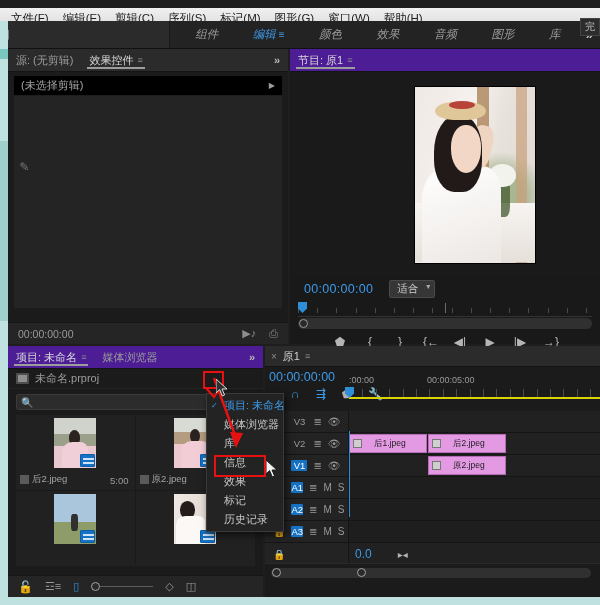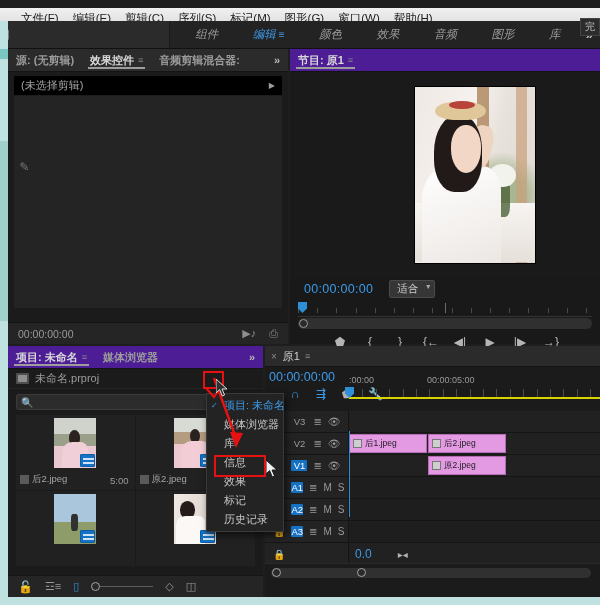--- a/index.html
+++ b/index.html
@@ -10,21 +10,21 @@
     font-size: 11px; color: #b8b8b8;
     position: relative;
   }
   #app { position: absolute; inset: 0; }
 
   
   .menubar {
     position: absolute; left: 0; top: 8px; width: 600px; height: 21px;
     background: linear-gradient(#f0f0f0, #dcdcdc);
     border-bottom: 1px solid #9a9a9a;
-    display: flex; align-items: center; padding-left: 14px;
+    display: flex; align-items: center; padding-left: 4px;
   }
   .menubar .mi {
     color: #202020; font-size: 11.5px; padding: 2px 7px; white-space: nowrap;
   }
 
   
   .wsbar {
     position: absolute; left: 0; top: 21px; width: 600px; height: 28px;
     background: #232323; border-bottom: 1px solid #111;
     display: flex; align-items: center;
@@ -36,21 +36,21 @@
   .ws-tab.active { color: #3c9ae8; }
   .ws-hamb { color:#3c9ae8; font-size:10px; margin-left:3px;}
   .ws-more { color:#bfbfbf; font-size:13px; padding-right:7px; font-weight:bold;}
 
   
   .panel { position: absolute; background: #1c1c1c; }
   .ptabs {
     height: 23px; background: #4c1d95; display: flex; align-items: center;
     border-bottom: 1px solid #141414; overflow: hidden;
   }
-  .ptab { font-size: 11px; color: #9b9b9b; padding: 0 8px; white-space: nowrap; position: relative; height:100%; display:flex; align-items:center;font-weight:bold;}
+  .ptab { font-size: 11px; color: #9b9b9b; padding: 0 8px; white-space: nowrap; position: relative; height:100%; display:flex; align-items:center;}
   .ptab.active { color: #d8d8d8; }
   .ptab.active:after {
     content:''; position:absolute; left:6px; right:6px; bottom:2px; height:2px; background:#9d9d9d;
   }
   .ptab .hb { margin-left:4px; color:#8a8a8a; font-size:9px; }
 
   
   #srcPanel { left: 8px; top: 49px; width: 280px; height: 295px; background:#1b1b1b; }
   #srcPanel .ptabs { background:#2b2b2b; }
   .ec-head {
@@ -197,21 +197,21 @@
   .trk { height: 22px; display:flex; border-bottom:1px solid #151515; }
   .trk-head { width: 84px; display:flex; align-items:center; gap:6px; padding-left:8px; background:#232323; border-right:1px solid #151515;}
   .trk-head .lock { color:#9a9a9a; font-size:10px; }
   .trk-head .nm { font-size:9.5px; color:#9a9a9a; width:16px; text-align:center;}
   .trk-head .nm.sel { background:#1672c4; color:#fff; border-radius:1px; }
   .trk-head .ic { color:#9a9a9a; font-size:10px; }
   .trk-body { flex:1; position:relative; background:#212121; }
   .trk.audio .trk-body { background:#1e1e1e; }
   .clip {
     position:absolute; top:1px; bottom:1px; background:#e39ae3;
-    border:1px solid #b56ab5; display:flex; align-items:center; gap:3px; padding-left:3px; overflow:hidden;
+    border:1px solid #b56ab5; display:flex; align-items:center; gap:12px; padding-left:3px; overflow:hidden;
   }
   .clip .fx { width:9px; height:9px; background:#cfcfcf; border:1px solid #777; }
   .clip .cn { font-size:8.5px; color:#1c1c1c; white-space:nowrap;}
   .master-row { height:22px; display:flex; align-items:center; }
   .master-row .mh { width:84px; display:flex; align-items:center; gap:7px; padding-left:8px; background:#232323; height:100%; border-right:1px solid #151515;}
   .master-row .mh .lock{color:#9a9a9a; font-size:10px;}
   .master-row .mh .nm{font-size:10px;color:#a8a8a8;margin-top:32px;}
   .master-row .mb { flex:1; height:100%; background:#212121; display:flex; align-items:center; gap:26px; padding-left:6px;}
   .master-row .mb .val{color:#3c9ae8; font-size:12px;}
   .master-row .mb .ic{color:#b0b0b0; font-size:10px;}
@@ -279,21 +279,20 @@
     <div class="ws-more">»</div>
   </div>
 
   <div class="panel" id="srcPanel">
     <div class="ptabs">
       <div class="ptab">源: (无剪辑)</div>
       <div class="ptab active">
         <span>效果控件</span>
         <span class="hb">≡</span>
       </div>
-      <div class="ptab">音频剪辑混合器:</div>
       <div class="ptab" style="margin-left:auto;color:#bbb;font-weight:bold;">»</div>
     </div>
     <div class="ec-head">
       <span>(未选择剪辑)</span>
       <span class="tri">▶</span>
     </div>
     <div class="ec-body"></div>
     <div class="ec-foot">
       <span class="tc">00:00:00:00</span>
       <span class="ics">

